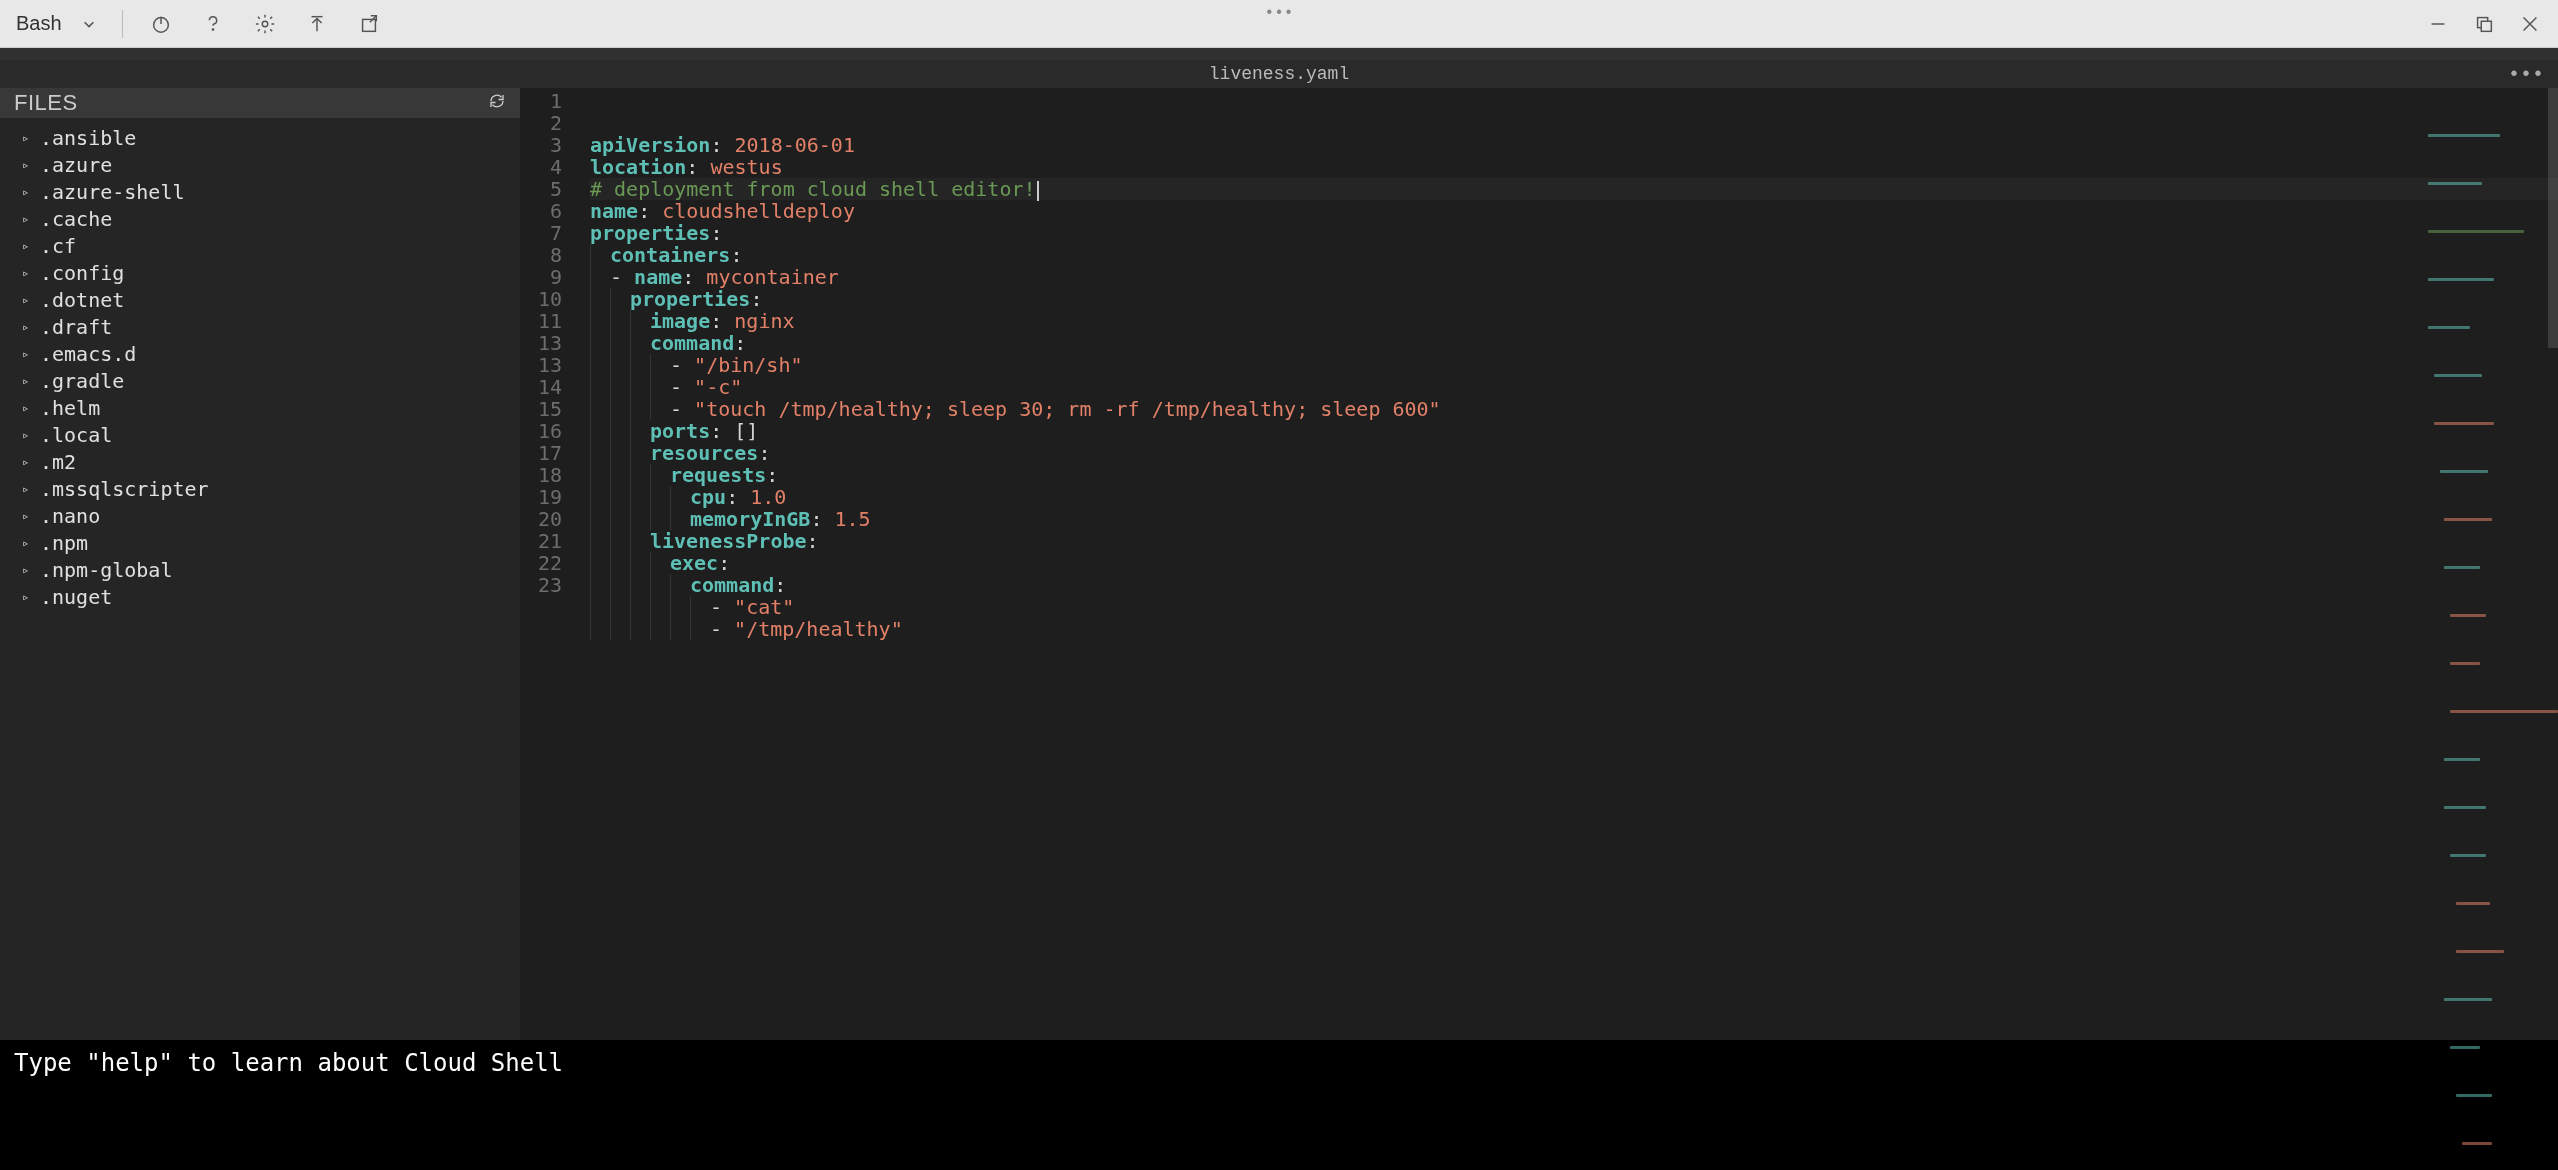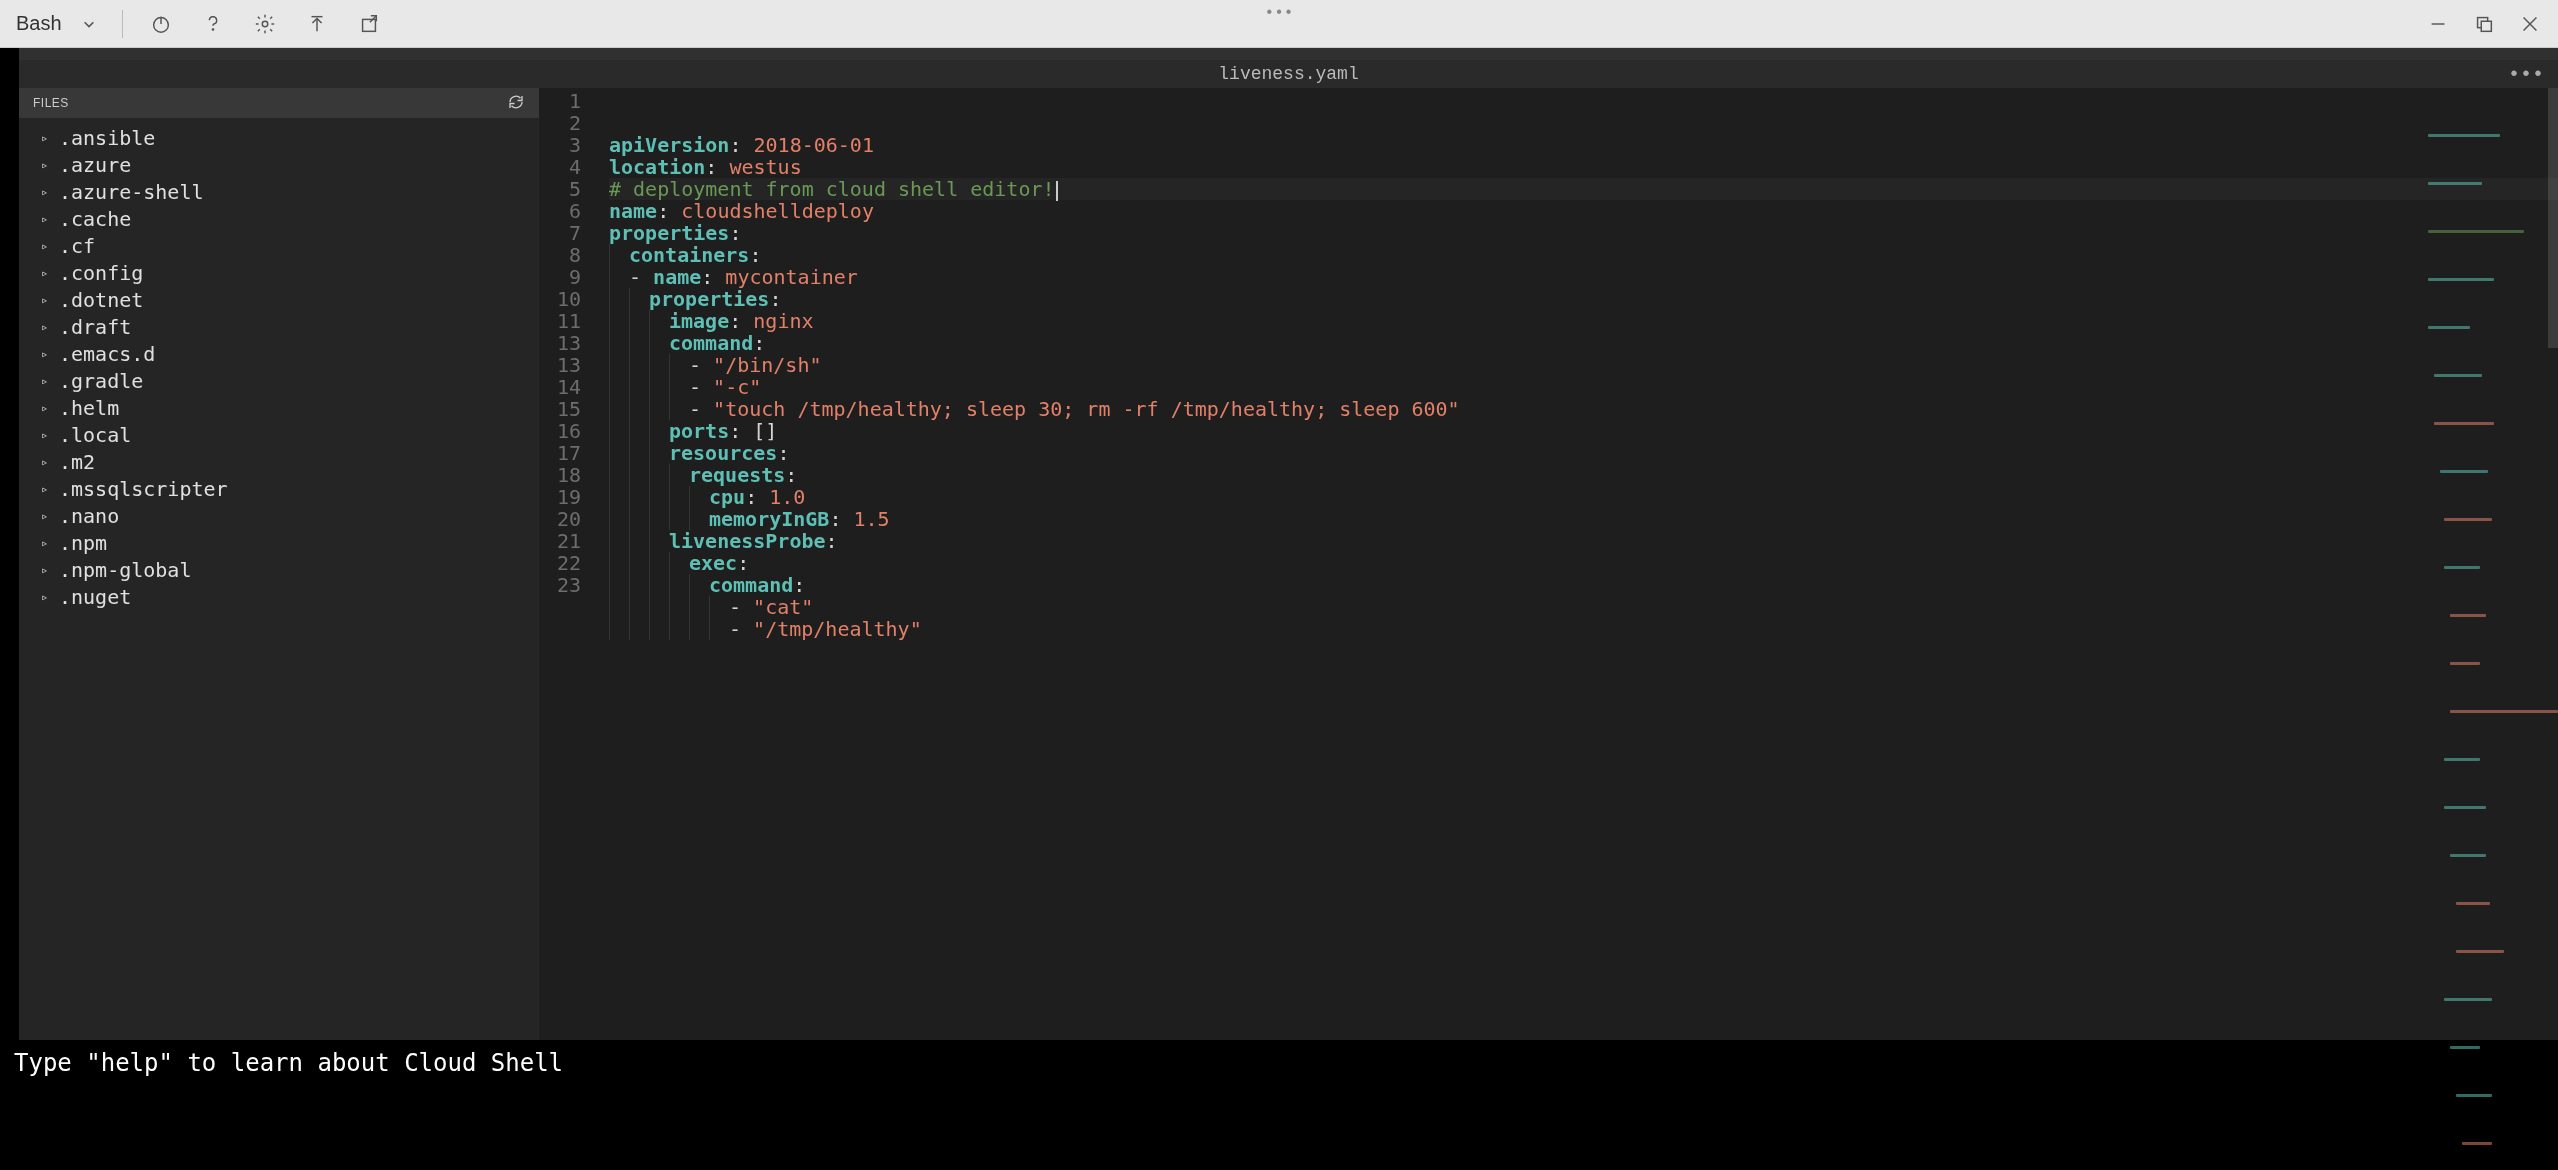--- a/index.html
+++ b/index.html
@@ -65,21 +65,20 @@
       display: flex;
       align-items: center;
       gap: 10px;
     }
     .editor-area {
       flex: 1;
       display: flex;
       flex-direction: column;
       background: #0369a1;
       min-height: 0;
-      margin-left: 19px;
     }
     .editor-top {
       background: #303030;
       height: 12px;
     }
     .editor-titlebar {
       background: #2a2a2a;
       height: 28px;
       display: flex;
       align-items: center;
@@ -108,21 +107,21 @@
       overflow: hidden;
     }
     .sidebar-header {
       background: #383838;
       height: 30px;
       display: flex;
       align-items: center;
       justify-content: space-between;
       padding: 0 14px;
       color: #ccc;
-      font-size: 12px;
+      font-size: 22px;
       font-family: 'Segoe UI', Arial, sans-serif;
       letter-spacing: 0.5px;
     }
     .refresh-icon { cursor: pointer; color: #ccc; }
     .file-tree {
       padding: 6px 0;
       overflow-y: auto;
       flex: 1;
     }
     .file-item {

